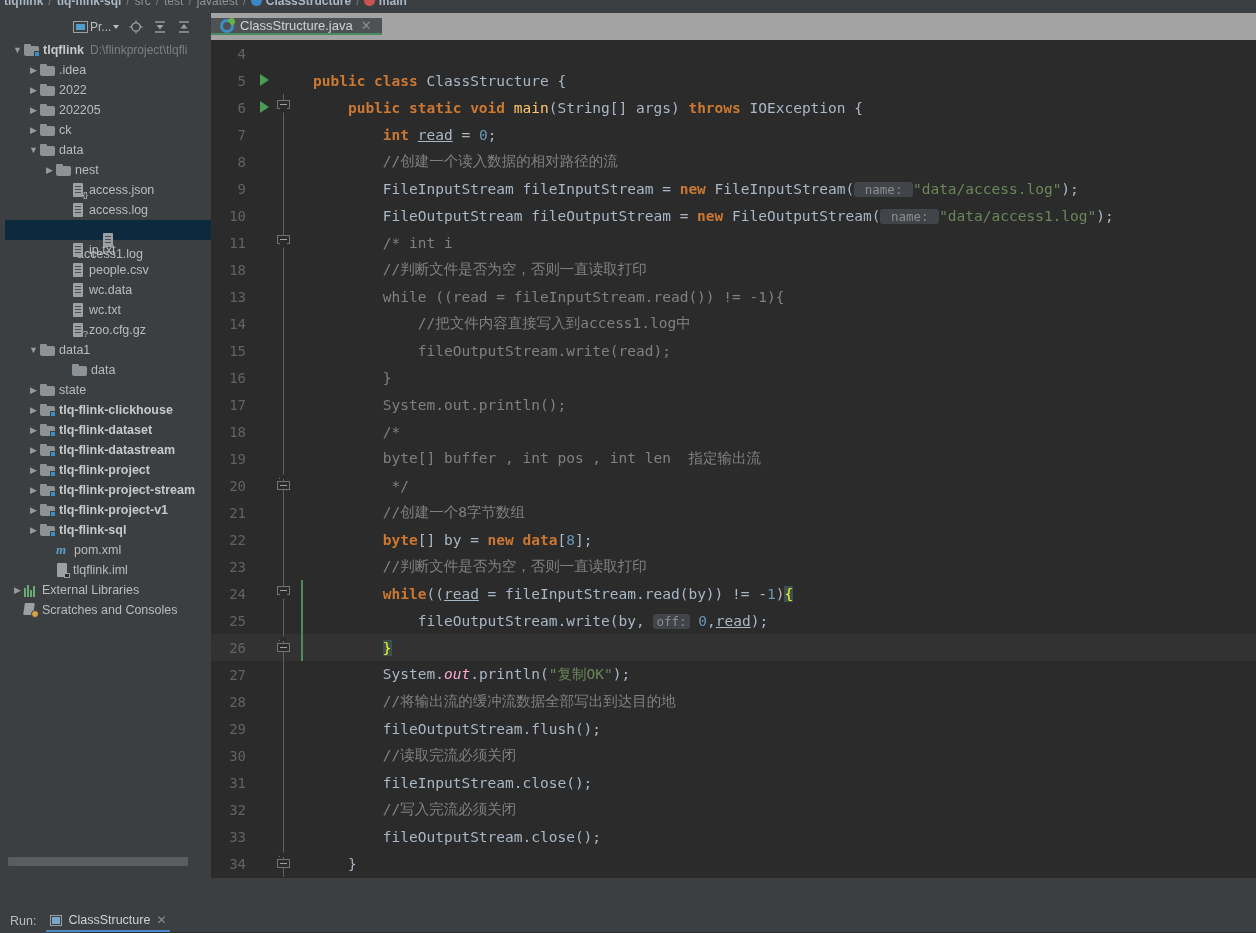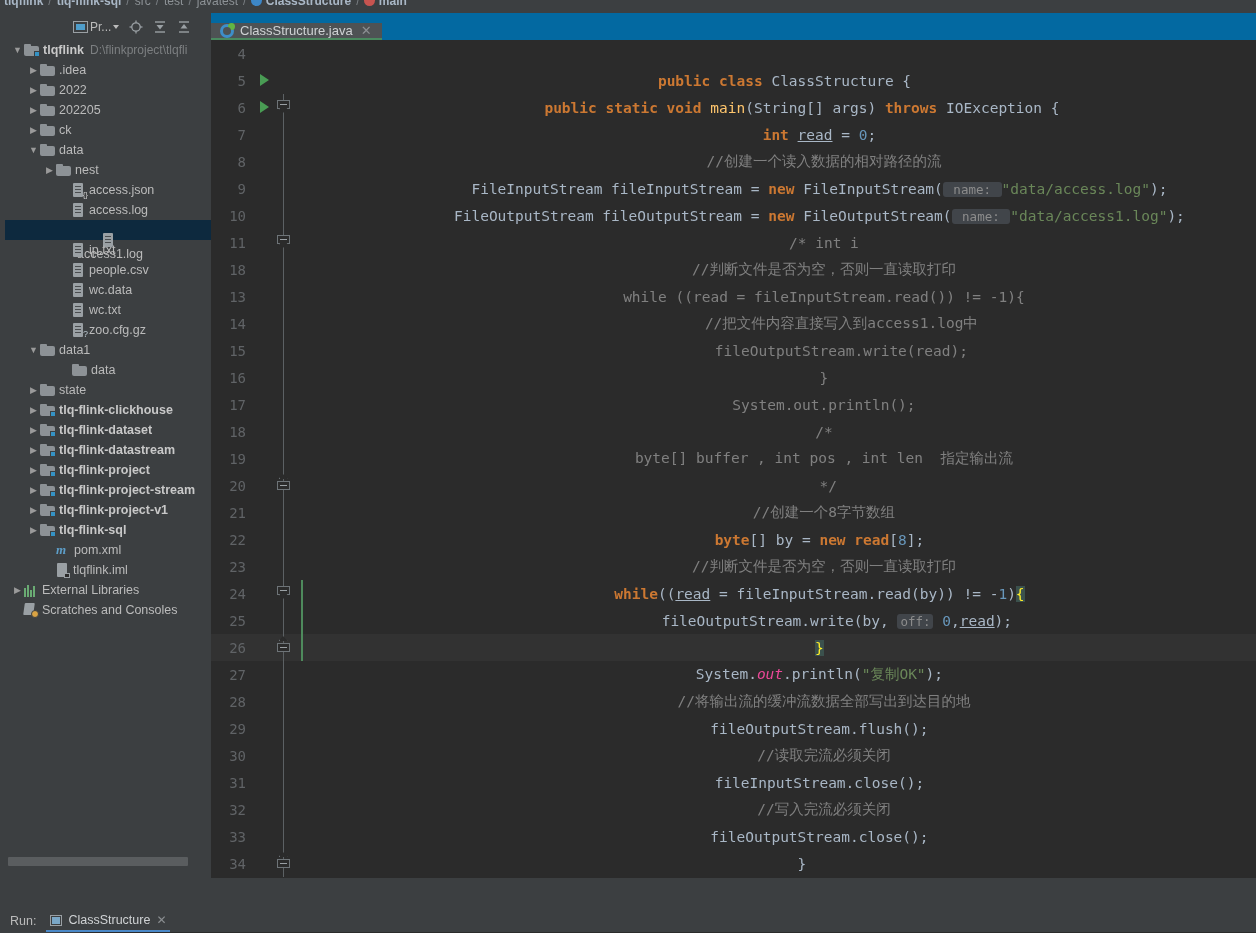--- a/index.html
+++ b/index.html
@@ -108,21 +108,21 @@
     position: absolute; left: 8px; bottom: 12px; width: 180px; height: 9px;
     background: #5a5d5f; border-radius: 1px;
   }
 
   
   .editor-area {
     position: absolute; left: 211px; top: 13px; width: 1045px; height: 865px;
     background: #2b2b2b;
   }
   .tabbar {
-    height: 27px; background: #0369a1; display: flex; align-items: flex-end;
+    height: 27px; background: #a3a3a3; display: flex; align-items: center;
   }
   .tab {
     display: flex; align-items: center; gap: 6px; padding: 0 10px 0 9px;
     background: #4e5254; border-bottom: 2px solid #4a8a5f;
     font-size: 13px; color: #cfd2d4; cursor: default;
   }
   .tab-ic { width: 14px; height: 14px; border-radius: 50%;
             background: #3d8ec9; position: relative; }
   .tab-ic::after { content: ""; position: absolute; left: 3px; top: 3px;
             width: 8px; height: 8px; border-radius: 50%; background: #4e5254; }
@@ -168,31 +168,31 @@
   }
   .fold-box.up .tip { top: -4px; clip-path: polygon(50% 0,100% 100%,0 100%); }
   .fold-box .m {
     position: absolute; left: 3px; top: 4px; width: 7px; height: 1px;
     background: #9aa0a4;
   }
   .gutter-mark { flex: 0 0 14px; position: relative; height: 27px; }
   .gm-green { position:absolute; left:6px; top:0; bottom:0; width:2px; background:#4e8a5c; }
   .code-text {
     flex: 1 1 auto; white-space: pre; padding-left: 4px;
-    color: #a9b7c6; letter-spacing: 0px; text-align: center;
+    color: #a9b7c6; letter-spacing: 0px;
   }
 
   
   .kw { color: #cc7832; font-weight: bold; }
   .cls { color: #a9b7c6; }
   .fn { color: #ffc66d; }
   .num { color: #6897bb; }
   .str { color: #6a8759; }
-  .cmt { color: #808080; margin-left: 9px; }
-  .fld { color: #ec4899; font-style: italic; }
+  .cmt { color: #808080; }
+  .fld { color: #f9a8d4; font-style: italic; }
   .udl { text-decoration: underline; }
   .hint {
     background: #41454a; color: #8c8c8c; border-radius: 3px;
     padding: 0 3px; font-size: 12.5px;
   }
   .brace-hl { background: #3b514d; color: #ffef28; }
 
   
   .run-panel {
     position: absolute; left: 0; top: 878px; width: 1256px; height: 55px;
@@ -782,21 +782,21 @@
           <span class="gutter-mark"></span>
           <span class="code-text">        <span class="cmt">//创建一个8字节数组</span></span>
         </div>
         <div class="code-line">
           <span class="gutter-num">22</span>
           <span class="gutter-run"></span>
           <span class="gutter-fold">
             <span class="fold-ln"></span>
           </span>
           <span class="gutter-mark"></span>
-          <span class="code-text">        <span class="kw">byte</span>[] by = <span class="kw">new read</span>[<span class="num">8</span>];</span>
+          <span class="code-text">        <span class="kw">byte</span>[] by = <span class="kw">new data</span>[<span class="num">8</span>];</span>
         </div>
         <div class="code-line">
           <span class="gutter-num">23</span>
           <span class="gutter-run"></span>
           <span class="gutter-fold">
             <span class="fold-ln"></span>
           </span>
           <span class="gutter-mark"></span>
           <span class="code-text">        <span class="cmt">//判断文件是否为空，否则一直读取打印</span></span>
         </div>

